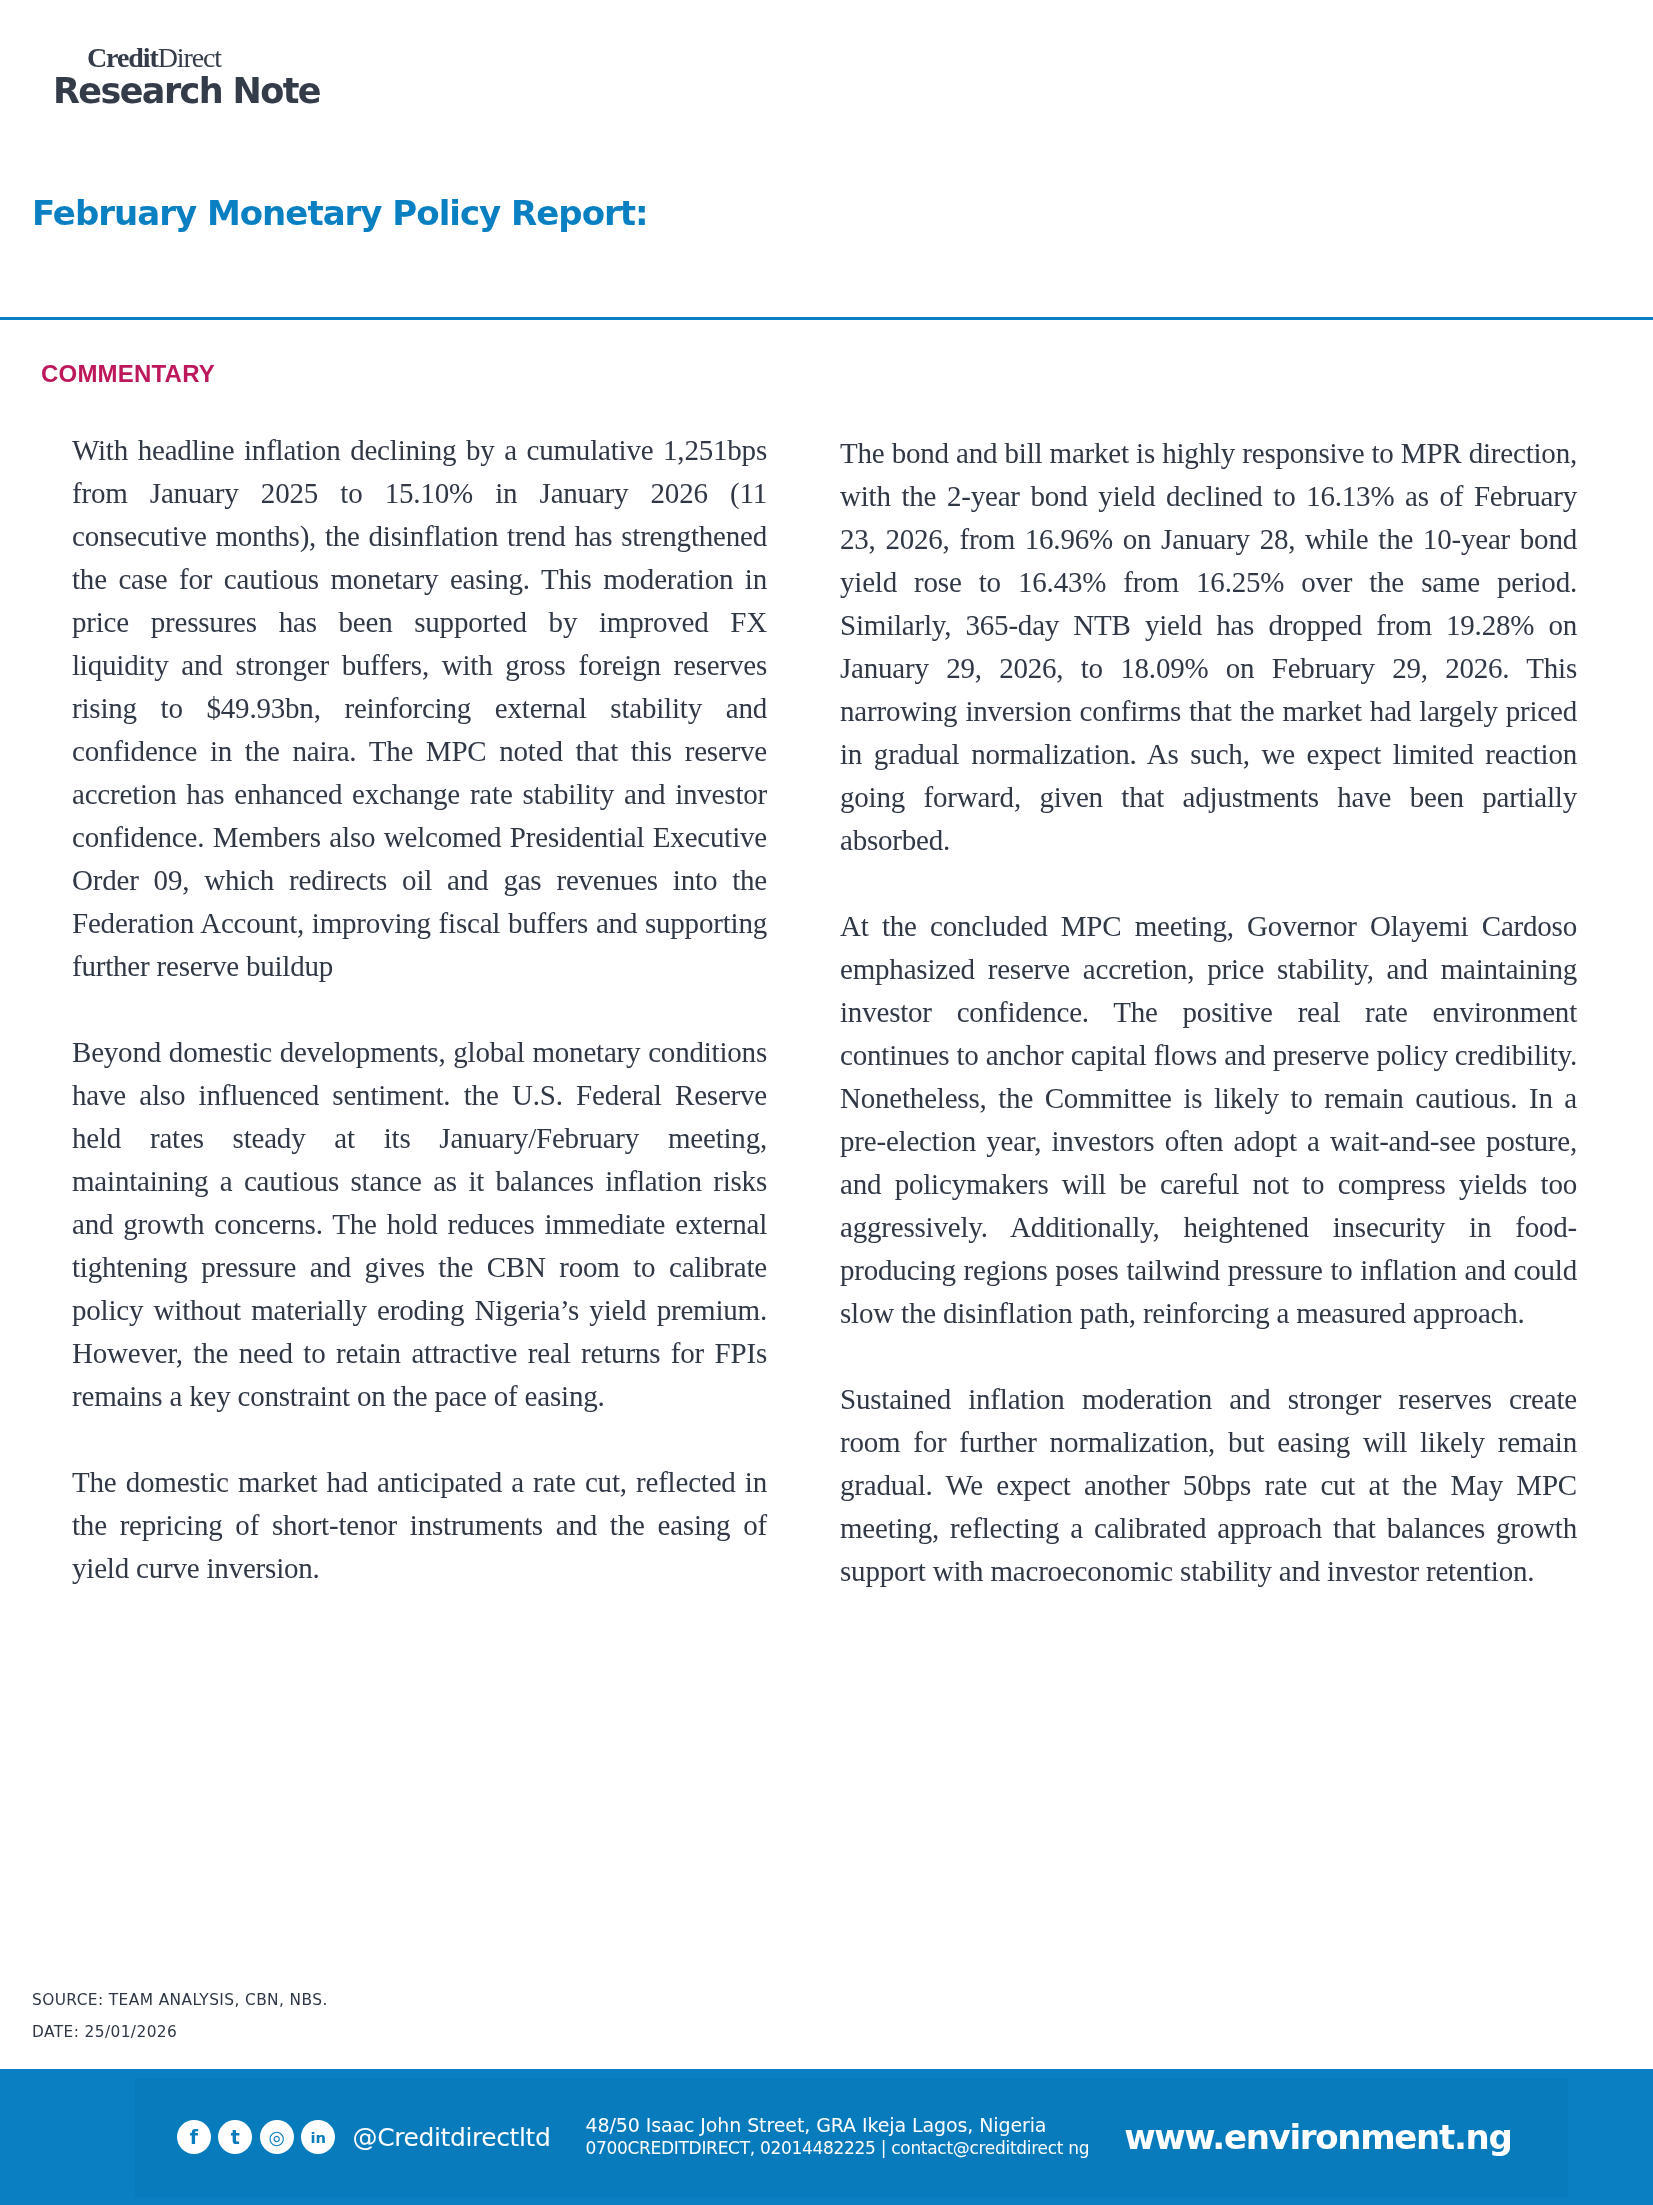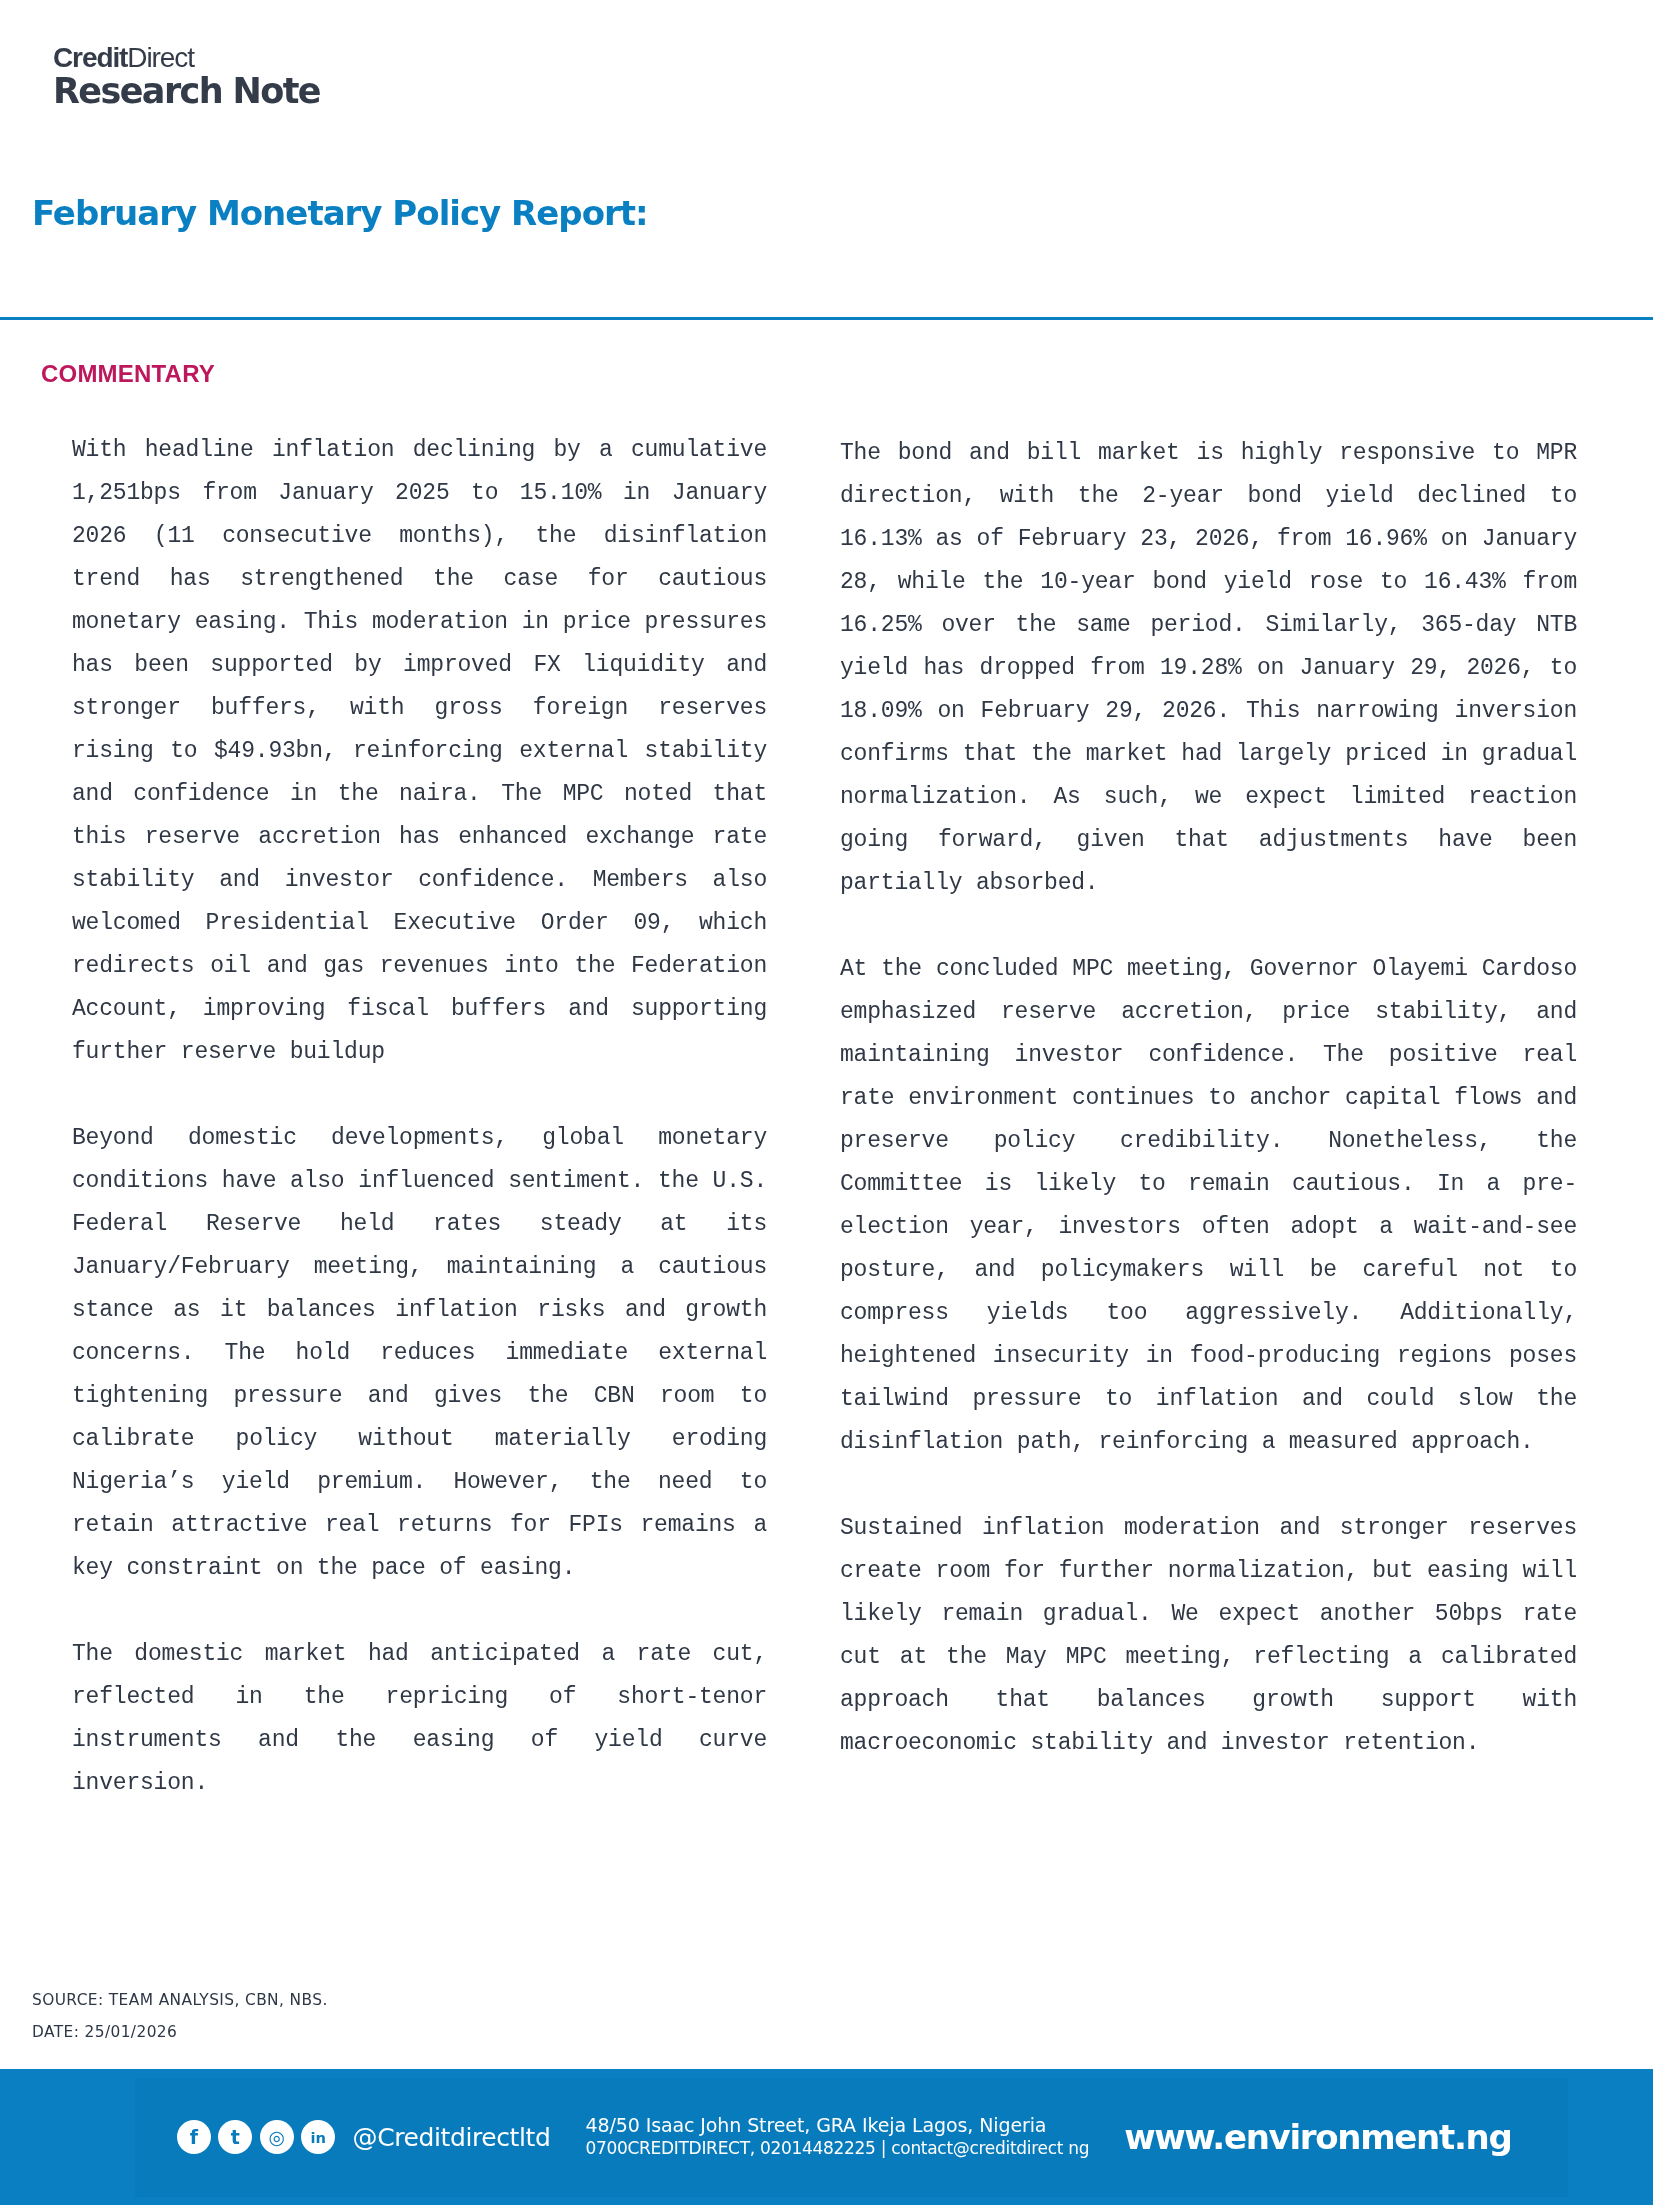--- a/index.html
+++ b/index.html
@@ -5,22 +5,22 @@
   html, body { margin: 0; padding: 0; background: #ffffff; }
   body {
     width: 1654px; height: 2205px; position: relative; overflow: hidden;
     font-family: "DejaVu Sans", "Liberation Sans", sans-serif;
     color: #2e3746;
   }
   .logo {
     position: absolute; left: 53px; top: 43px;
   }
   .logo .brand {
-    font-family: Liberation Sans, sans-serif;
-    font-size: 28px; letter-spacing: -1.1px; line-height: 29px; color: #343b49;
+    font-family: Liberation Serif, serif;
+    font-size: 28px; letter-spacing: -1.1px; line-height: 29px; color: #343b49; margin-left: 34px;
   }
   .logo .brand b { font-weight: bold; }
   .logo .brand span { font-weight: normal; }
   .logo .sub {
     font-family: "DejaVu Sans", sans-serif; font-weight: bold;
     font-size: 35px; letter-spacing: -1.6px; line-height: 38px; color: #343b49;
   }
   .title-block { position: absolute; left: 32px; top: 193px; }
   .title {
     font-family: "DejaVu Sans", sans-serif; font-weight: bold;
@@ -34,22 +34,22 @@
     position: absolute; left: 0; top: 317px; width: 1654px; height: 2.9px;
     background: #0a80c3;
   }
   .section-heading {
     position: absolute; left: 41px; top: 360px;
     font-family: "Liberation Sans", sans-serif; font-weight: bold;
     font-size: 24px; color: #be185d; letter-spacing: 0.2px;
   }
   .col {
     position: absolute; top: 429px;
-    font-family: Liberation Mono, monospace;
-    font-size: 23px; line-height: 43px; color: #303846;
+    font-family: Liberation Serif, serif;
+    font-size: 29px; line-height: 43px; color: #303846;
     text-align: justify; letter-spacing: -0.2px;
   }
   .col.left { left: 72px; width: 695px; }
   .col.right { left: 840px; width: 737px; top: 432px; }
   .col p { margin: 0 0 43px 0; }
   .col p:last-child { margin-bottom: 0; }
   .meta {
     position: absolute; left: 32px; top: 1984px;
     font-family: "DejaVu Sans", sans-serif;
     font-size: 15.4px; color: #2e3746; line-height: 32px; letter-spacing: 0.4px;

